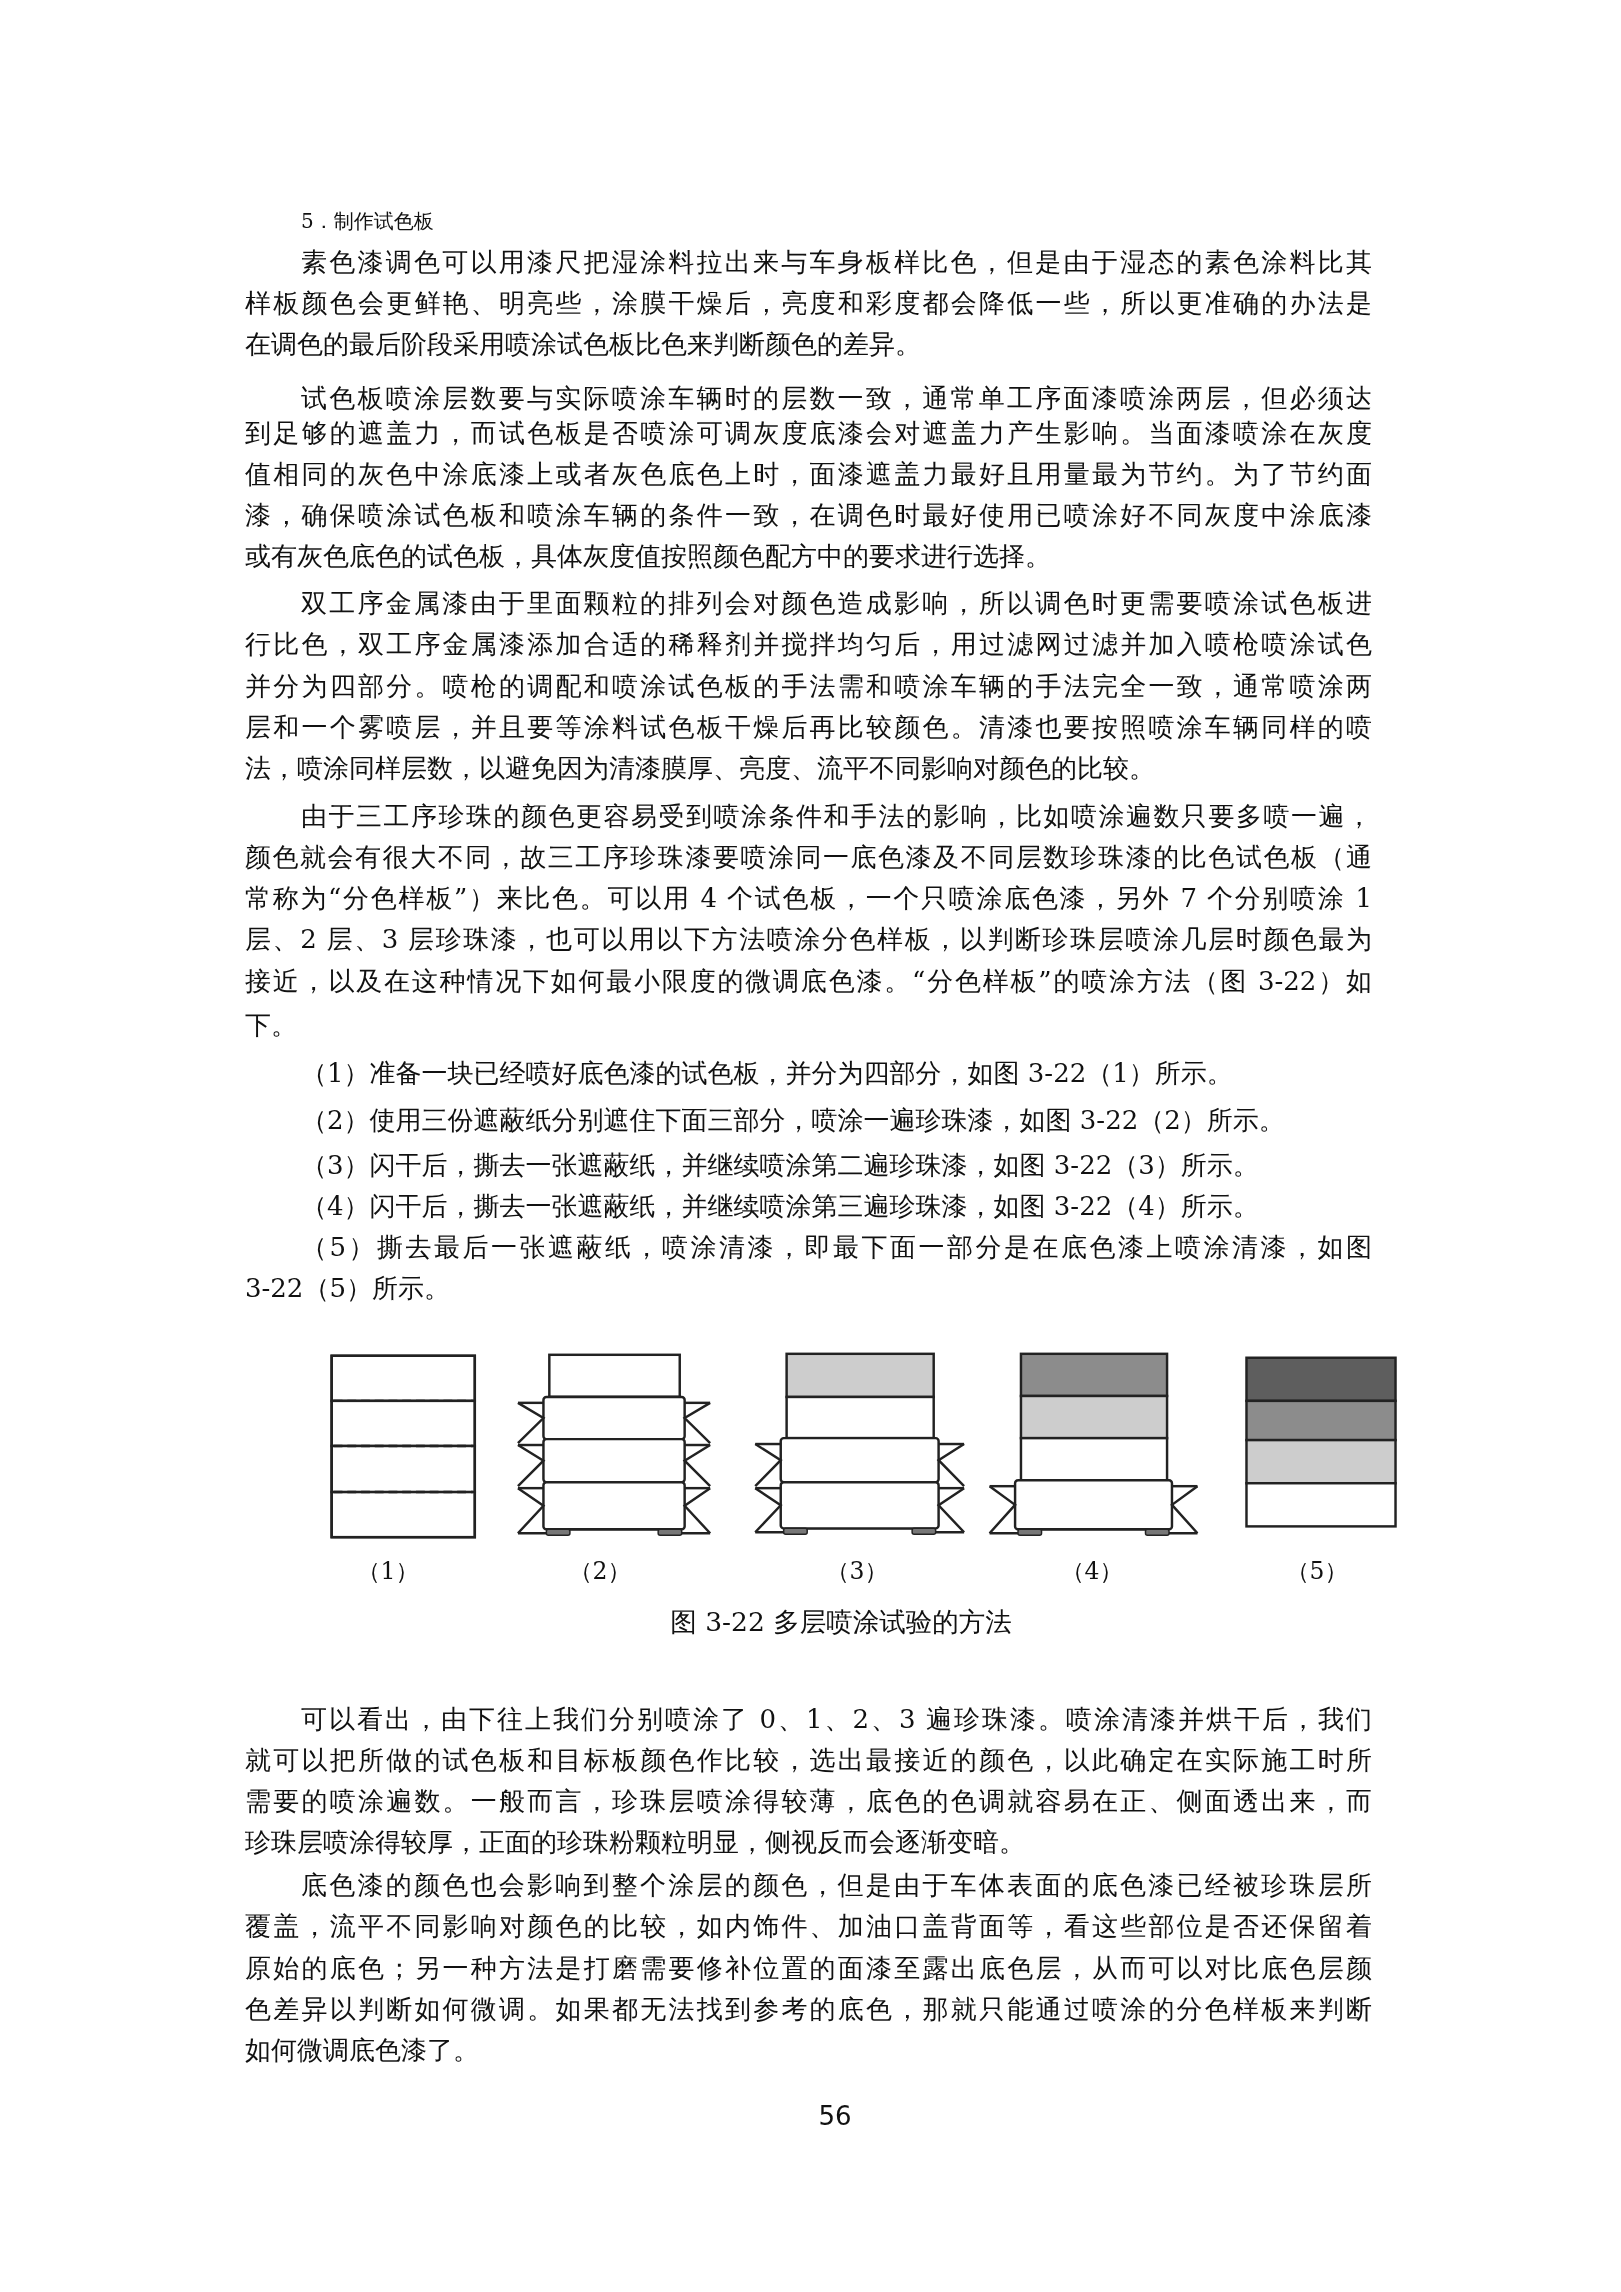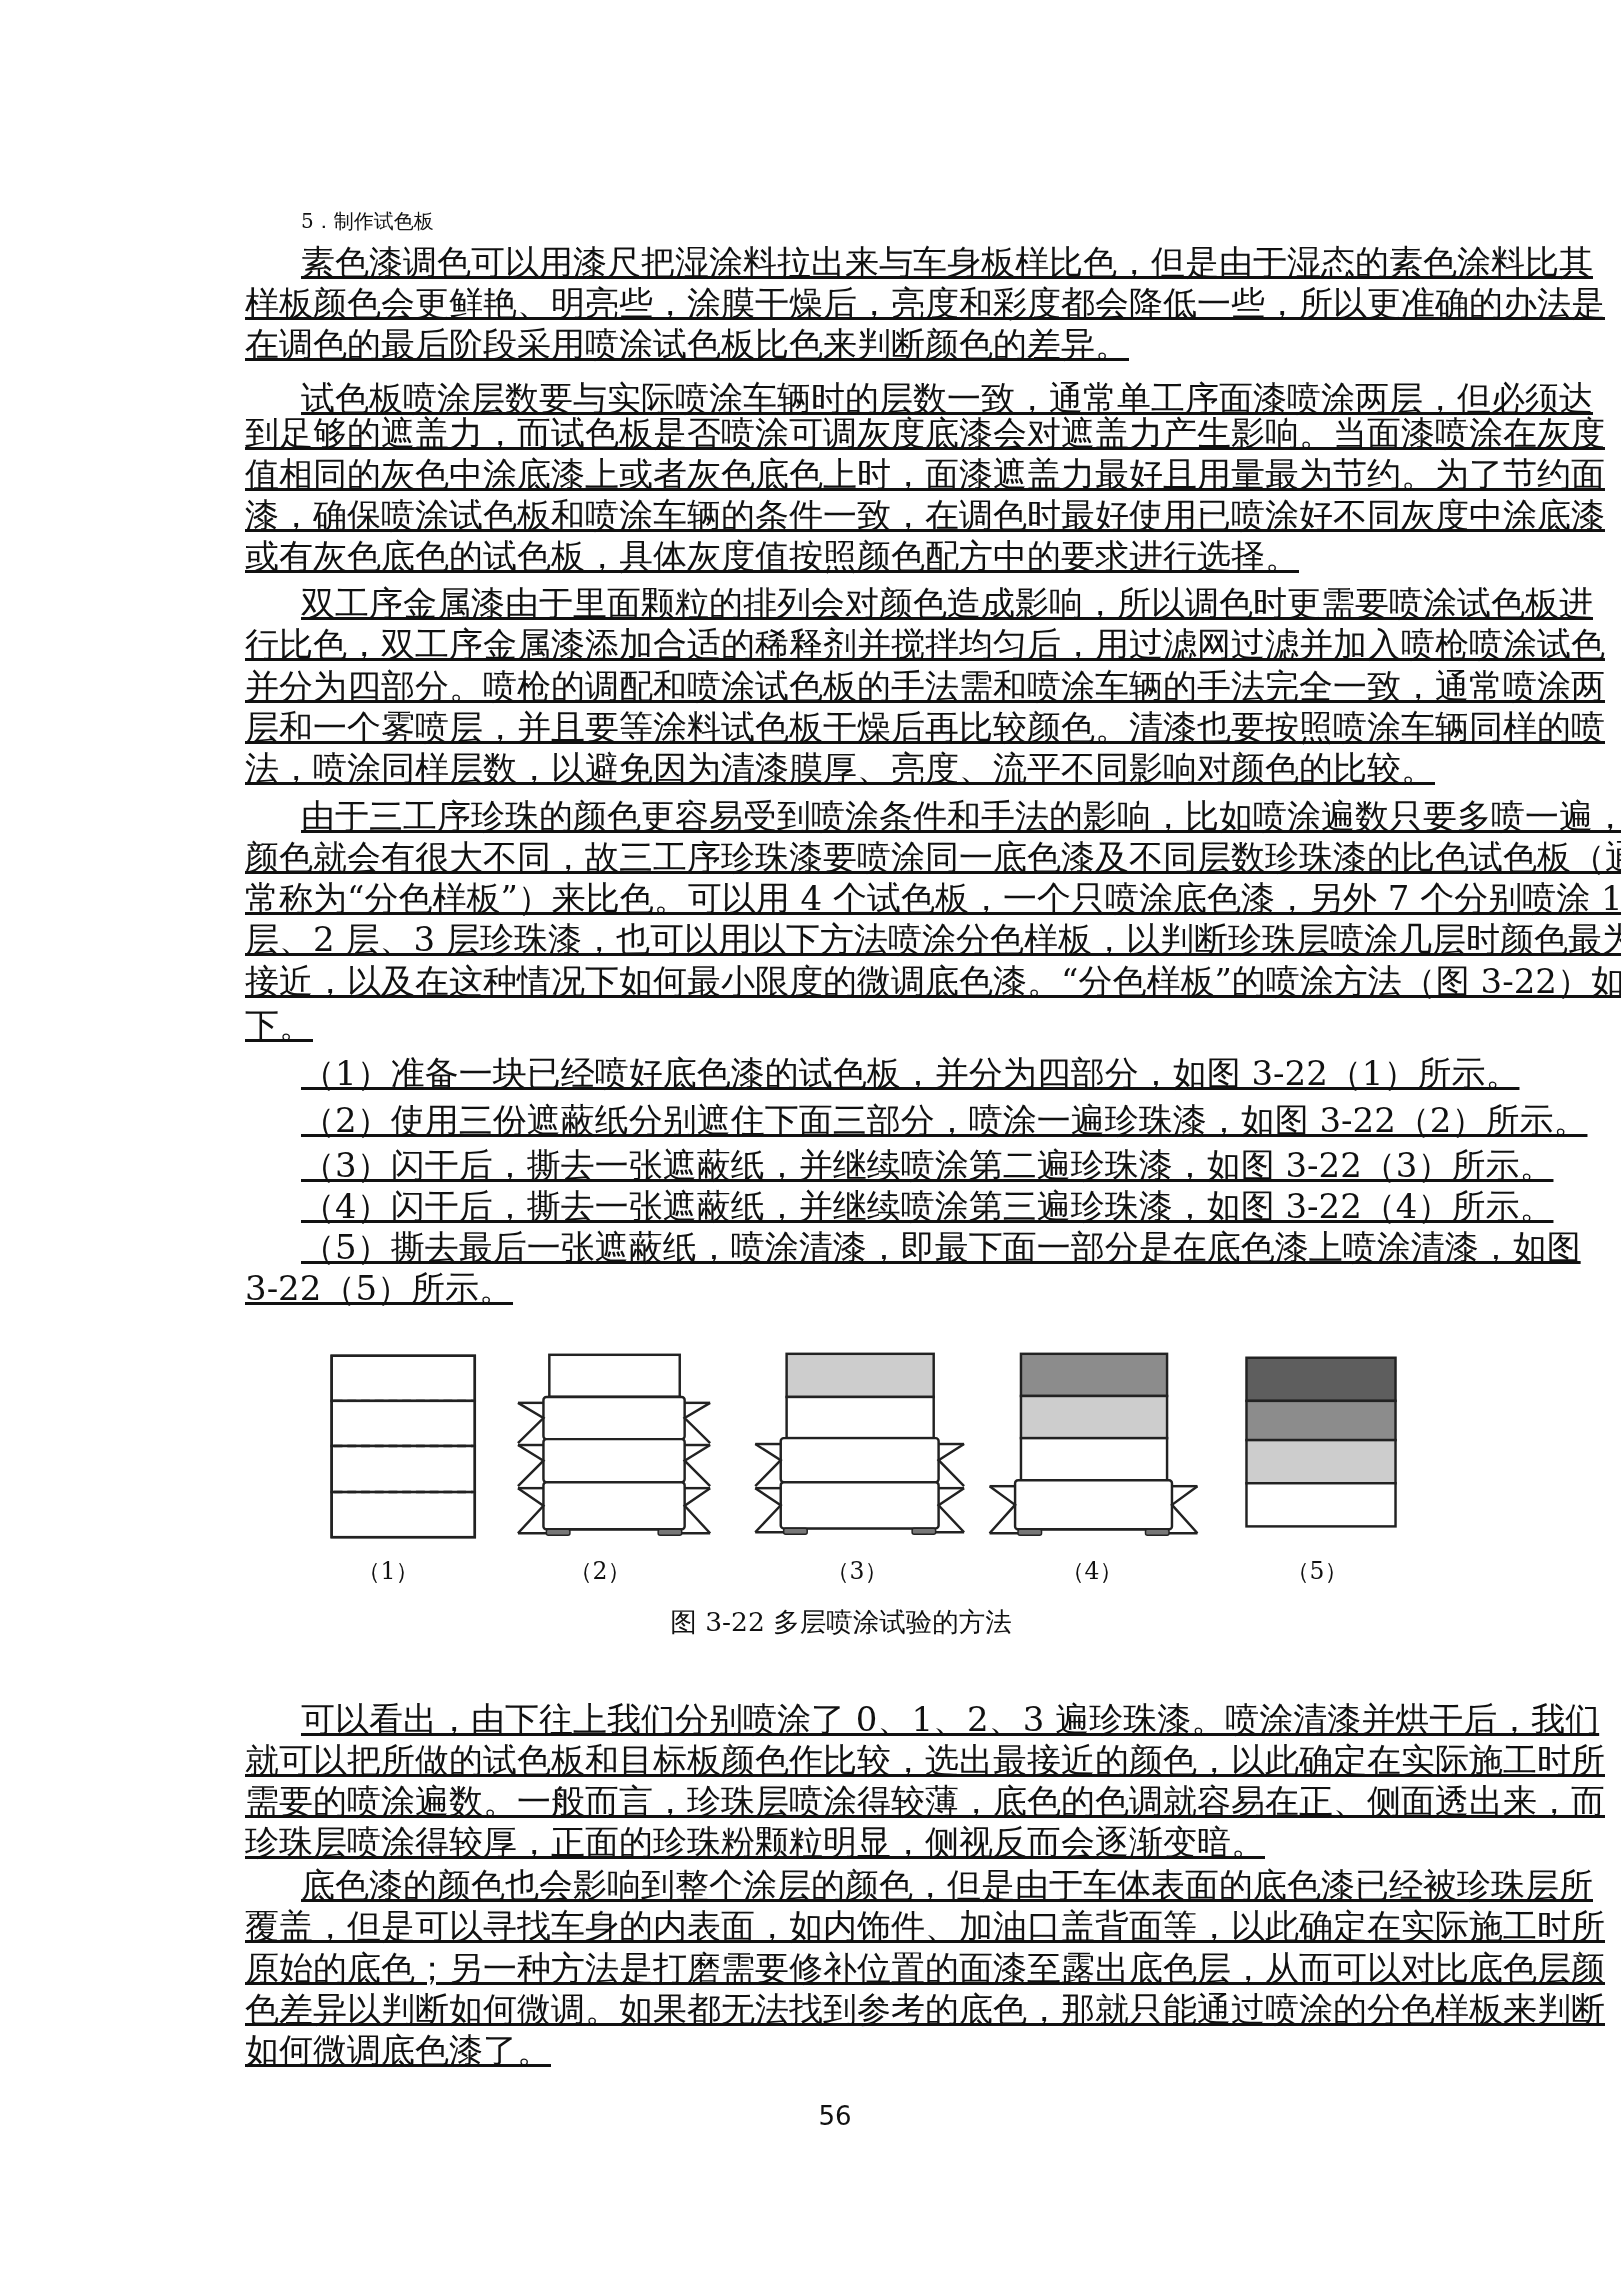--- a/index.html
+++ b/index.html
@@ -1,19 +1,19 @@
 <!DOCTYPE html>
 <html><head>
 <meta charset="utf-8">
 <style>
   html, body { margin: 0; padding: 0; background: #ffffff; }
   body { width: 1621px; height: 2293px; position: relative; overflow: hidden;
          font-family: "DejaVu Serif", "Liberation Serif", serif; color: #111; }
   .line { position: absolute; left: 245px; width: 1127px; height: 41px; line-height: 41px;
-          font-size: 34px; white-space: nowrap; text-align: justify; text-align-last: justify; text-decoration: underline; }
+          font-size: 26px; white-space: nowrap; text-align: justify; text-align-last: justify; }
   .line.indent { left: 301px; width: 1071px; }
   .line.last { text-align-last: left; }
   .line.sub { left: 301px; width: 1071px; text-align-last: left; }
   .heading { position: absolute; left: 301px; top: 201px; font-size: 20px; line-height: 41px; white-space: nowrap; }
   #figure { position: absolute; left: 314px; top: 1343px; width: 1108px; height: 255px; }
   .panel-label { position: absolute; font-size: 23.5px; transform: translateX(-50%); white-space: nowrap; top: 1555px; }
   .caption { position: absolute; top: 1604px; left: 841px; transform: translateX(-50%); font-size: 26.5px; white-space: nowrap; }
   .page-number { position: absolute; top: 2101px; left: 835px; transform: translateX(-50%);
                  font-family: "DejaVu Sans", "Liberation Sans", sans-serif; font-size: 26px; }
 </style>
@@ -130,20 +130,20 @@
   <div class="panel-label" style="left:1317px">（5）</div>
 
   <div class="caption">图 3-22 多层喷涂试验的方法</div>
 
   <div class="line indent" style="top:1699px">可以看出，由下往上我们分别喷涂了 0、1、2、3 遍珍珠漆。喷涂清漆并烘干后，我们</div>
   <div class="line" style="top:1740px">就可以把所做的试色板和目标板颜色作比较，选出最接近的颜色，以此确定在实际施工时所</div>
   <div class="line" style="top:1781px">需要的喷涂遍数。一般而言，珍珠层喷涂得较薄，底色的色调就容易在正、侧面透出来，而</div>
   <div class="line last" style="top:1822px">珍珠层喷涂得较厚，正面的珍珠粉颗粒明显，侧视反而会逐渐变暗。</div>
 
   <div class="line indent" style="top:1865px">底色漆的颜色也会影响到整个涂层的颜色，但是由于车体表面的底色漆已经被珍珠层所</div>
-  <div class="line" style="top:1906px">覆盖，但是可以寻找车身的内表面，如内饰件、加油口盖背面等，以此确定在实际施工时所</div>
+  <div class="line" style="top:1906px">覆盖，流平不同影响对颜色的比较，如内饰件、加油口盖背面等，看这些部位是否还保留着</div>
   <div class="line" style="top:1948px">原始的底色；另一种方法是打磨需要修补位置的面漆至露出底色层，从而可以对比底色层颜</div>
   <div class="line" style="top:1989px">色差异以判断如何微调。如果都无法找到参考的底色，那就只能通过喷涂的分色样板来判断</div>
   <div class="line last" style="top:2030px">如何微调底色漆了。</div>
 
   <div class="page-number">56</div>
 </div>
 
 
 </body></html>

